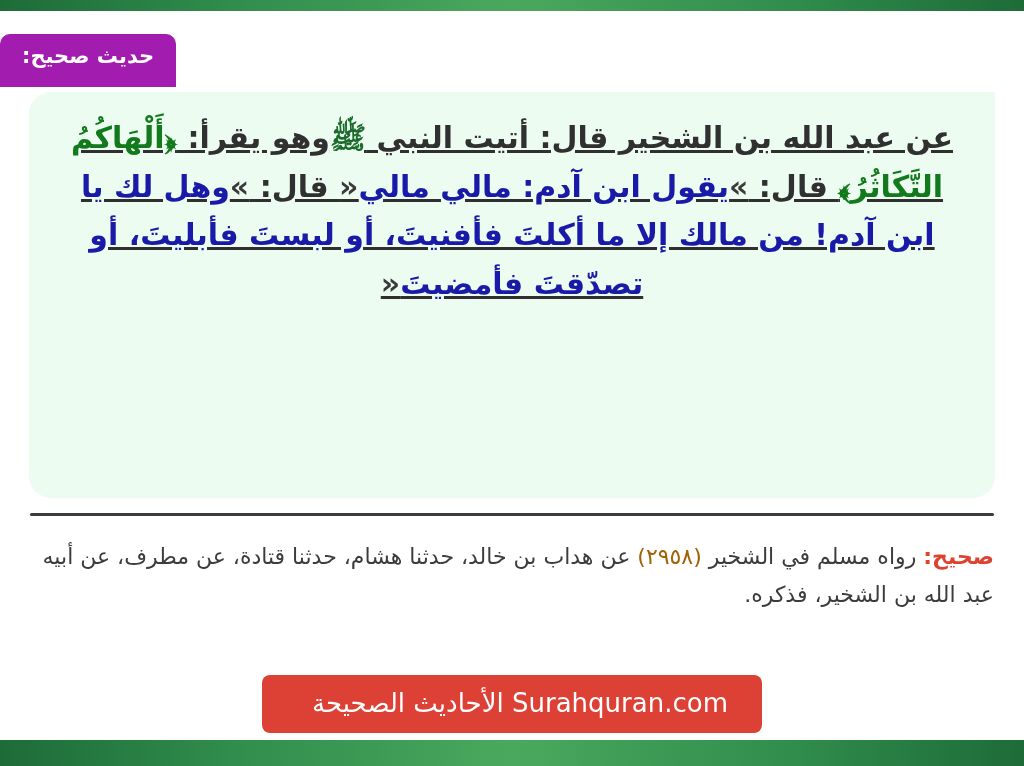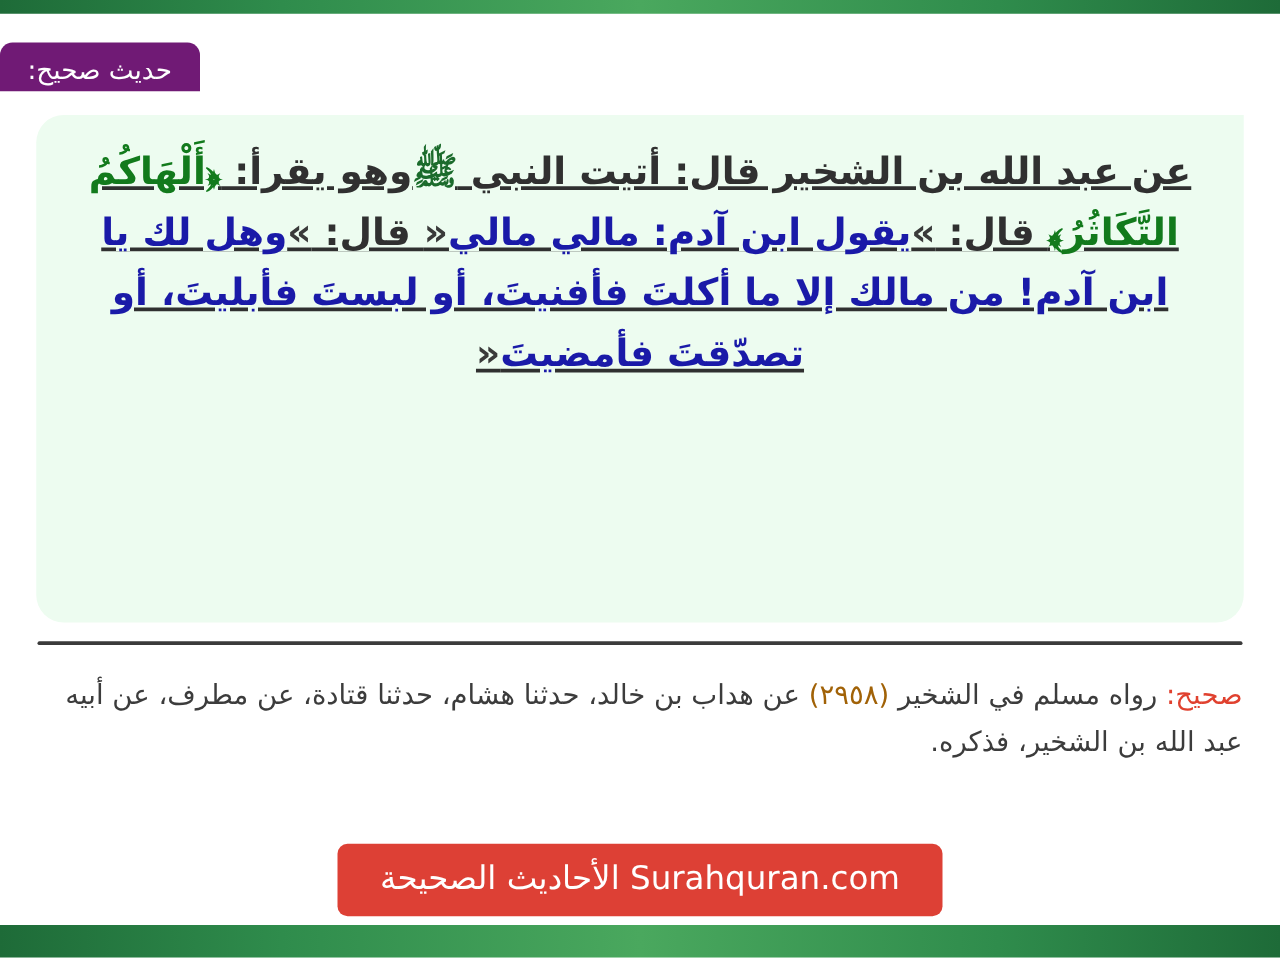--- a/index.html
+++ b/index.html
@@ -49,26 +49,26 @@
   .badge-row {
     position: absolute;
     top: 23px;
     left: 0;
     width: 995px;
     text-align: left;
     direction: rtl;
   }
   .badge {
     display: inline-block;
-    background: #701a75;
+    background: #a21caf;
     color: #ffffff;
     font-size: 21px;
-    font-weight: 400;
+    font-weight: 700;
     line-height: 1;
-    padding: 12px 22px 6px 22px;
+    padding: 12px 22px 20px 22px;
     border-radius: 10px 10px 0 0;
     letter-spacing: 0;
   }
 
   
   .card {
     position: absolute;
     top: 81px;
     right: 29px;
     width: 966px;
@@ -121,41 +121,41 @@
     right: 30px;
     width: 964px;
     direction: rtl;
     text-align: right;
     color: #3c3c3c;
     font-size: 22px;
     line-height: 1.72;
   }
   .source .grade {
     color: #e0412f;
-    font-weight: 400;
+    font-weight: 700;
   }
   .source .refnum {
     color: #a16207;
   }
 
   
   .footer-row {
     position: absolute;
     top: 664px;
     left: 0;
     width: 1024px;
     text-align: center;
   }
   .footer-btn {
     display: inline-block;
     background: #dd4035;
     color: #ffffff;
     font-size: 26px;
     line-height: 1;
-    padding: 15px 34px 17px 34px;
+    padding: 15px 34px 17px 50px;
     border-radius: 8px;
     direction: rtl;
     white-space: nowrap;
   }
   .footer-btn .site {
     direction: ltr;
     unicode-bidi: embed;
   }
 </style>
 </head>

